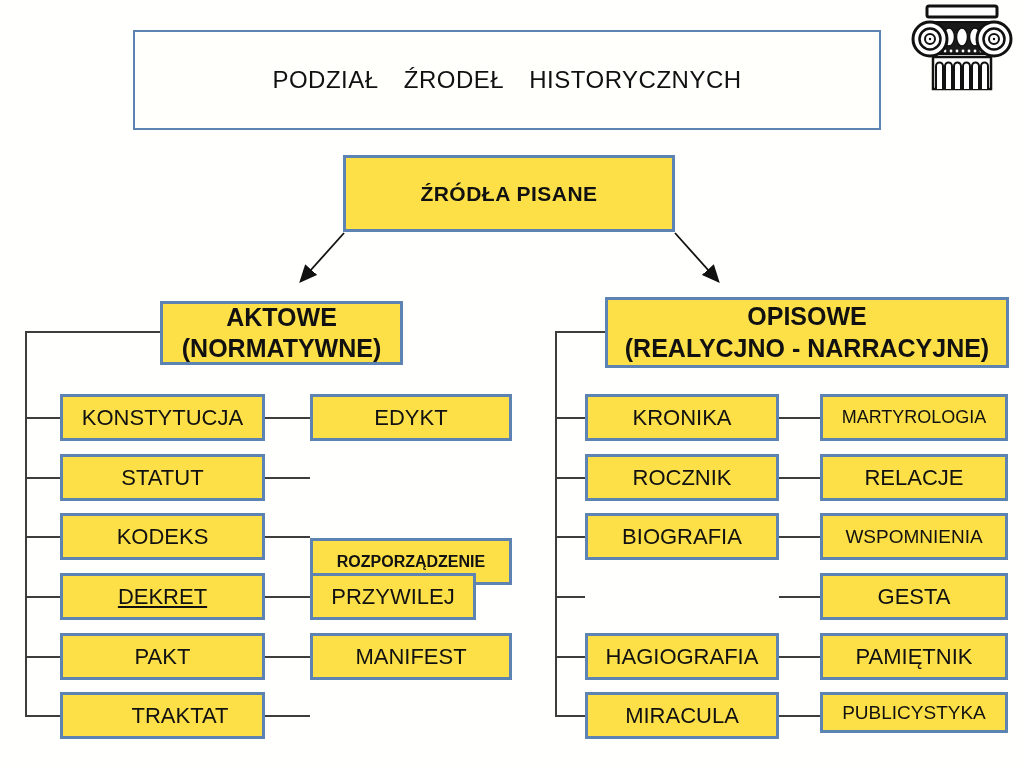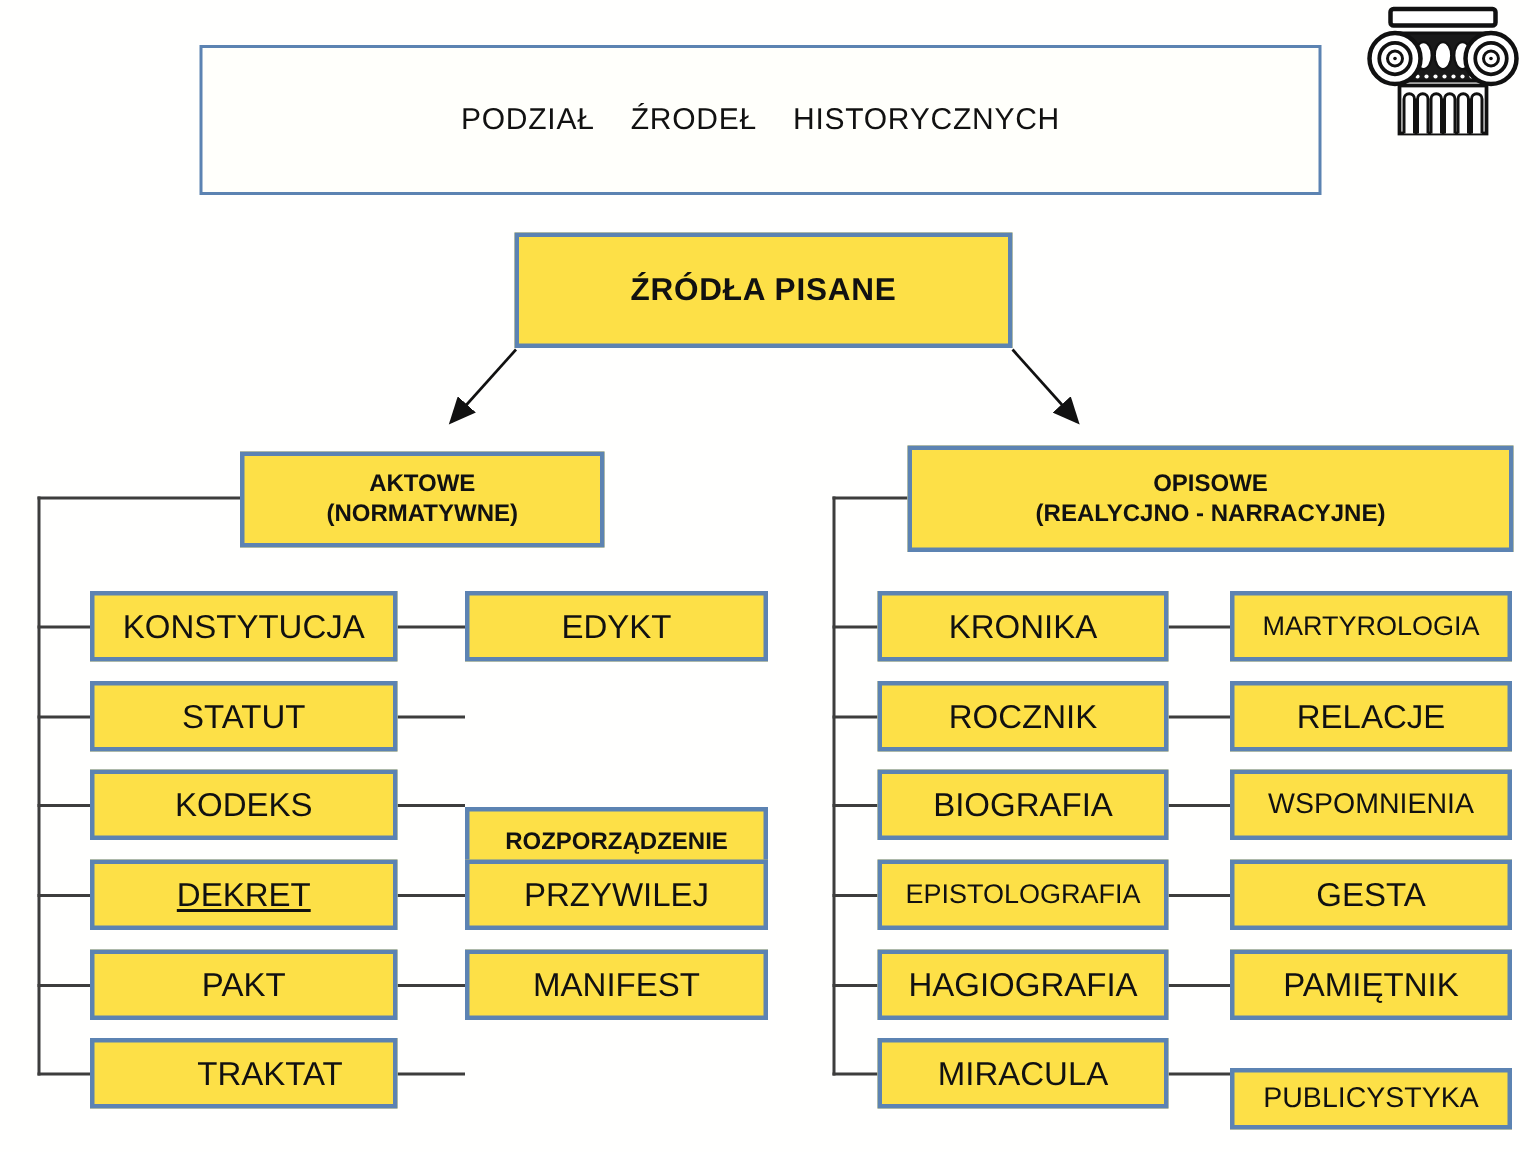--- a/index.html
+++ b/index.html
@@ -7,23 +7,23 @@
     position:relative;width:1024px;height:768px;background:#fffffe;
     font-family:"Liberation Sans",sans-serif;color:#111;overflow:hidden;
   }
   .box{
     position:absolute;box-sizing:border-box;background:#fde047;
     border:3px solid #5c83b2;
     display:flex;align-items:center;justify-content:center;
     text-align:center;color:#111;z-index:2;
   }
   .title-box{border-width:2px;background:#fffffb;}
-  .title-box .t{font-size:20px;word-spacing:18px;letter-spacing:0.5px;}
+  .title-box .t{font-size:24px;word-spacing:18px;letter-spacing:0.5px;}
   .root-box .t{font-size:21px;font-weight:bold;letter-spacing:0.5px;}
-  .header-box .t{font-size:16px;font-weight:bold;line-height:1.25;}
+  .header-box .t{font-size:25px;font-weight:bold;line-height:1.25;}
   .node .t{font-size:22px;}
   .node .t.sm{font-size:18px;}
   .node .t.sm2{font-size:19px;}
   .node .t.bsm{font-size:16px;font-weight:bold;}
   .line{position:absolute;background:#3d3d3d;z-index:1;}
   .line.h{height:2px;}
   .line.v{width:2px;}
   .arrows{position:absolute;left:0;top:0;z-index:1;pointer-events:none;}
   .colicon{position:absolute;left:905px;top:2px;z-index:3;}
 </style>
@@ -149,39 +149,36 @@
   <div class="box node" style="left:60px;top:692px;width:205px;height:47px;padding-left:35px;">
       <span class="t">TRAKTAT</span>
     </div>
 
   <div class="box node" style="left:310px;top:394px;width:202px;height:47px;">
       <span class="t">EDYKT</span>
     </div>
   <div class="box node" style="left:310px;top:538px;width:202px;height:47px;">
       <span class="t bsm">ROZPORZĄDZENIE</span>
     </div>
-  <div class="box node" style="left:310px;top:573px;width:202px;height:47px;">
+  <div class="box node" style="left:310px;top:573px;width:166px;height:47px;">
       <span class="t">PRZYWILEJ</span>
     </div>
   <div class="box node" style="left:310px;top:633px;width:202px;height:47px;">
       <span class="t">MANIFEST</span>
     </div>
 
   <div class="box node" style="left:585px;top:394px;width:194px;height:47px;">
       <span class="t">KRONIKA</span>
     </div>
   <div class="box node" style="left:585px;top:454px;width:194px;height:47px;">
       <span class="t">ROCZNIK</span>
     </div>
   <div class="box node" style="left:585px;top:513px;width:194px;height:47px;">
       <span class="t">BIOGRAFIA</span>
     </div>
-  <div class="box node" style="left:585px;top:573px;width:194px;height:47px;">
-      <span class="t sm">EPISTOLOGRAFIA</span>
-    </div>
   <div class="box node" style="left:585px;top:633px;width:194px;height:47px;">
       <span class="t">HAGIOGRAFIA</span>
     </div>
   <div class="box node" style="left:585px;top:692px;width:194px;height:47px;">
       <span class="t">MIRACULA</span>
     </div>
 
   <div class="box node" style="left:820px;top:394px;width:188px;height:47px;">
       <span class="t sm">MARTYROLOGIA</span>
     </div>
@@ -190,17 +187,17 @@
     </div>
   <div class="box node" style="left:820px;top:513px;width:188px;height:47px;">
       <span class="t sm2">WSPOMNIENIA</span>
     </div>
   <div class="box node" style="left:820px;top:573px;width:188px;height:47px;">
       <span class="t">GESTA</span>
     </div>
   <div class="box node" style="left:820px;top:633px;width:188px;height:47px;">
       <span class="t">PAMIĘTNIK</span>
     </div>
-  <div class="box node" style="left:820px;top:692px;width:188px;height:41px;margin-top:20px;">
+  <div class="box node" style="left:820px;top:692px;width:188px;height:41px;">
       <span class="t sm2">PUBLICYSTYKA</span>
     </div>
 
 </div>
 
 </body></html>

